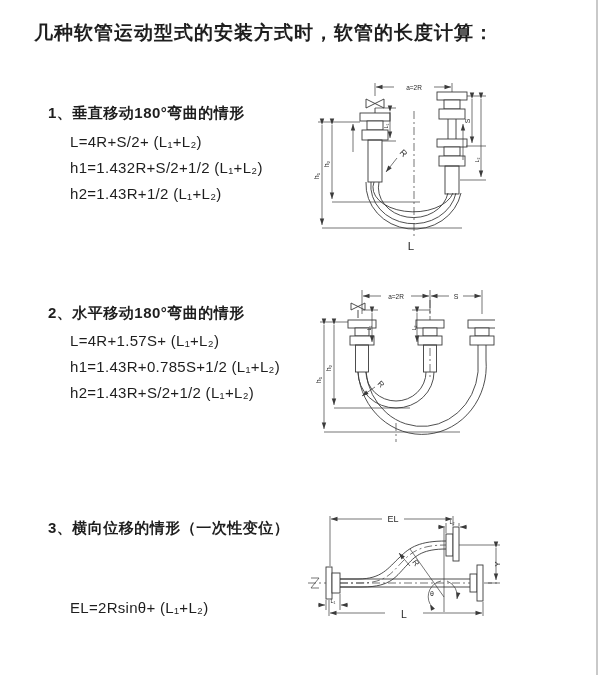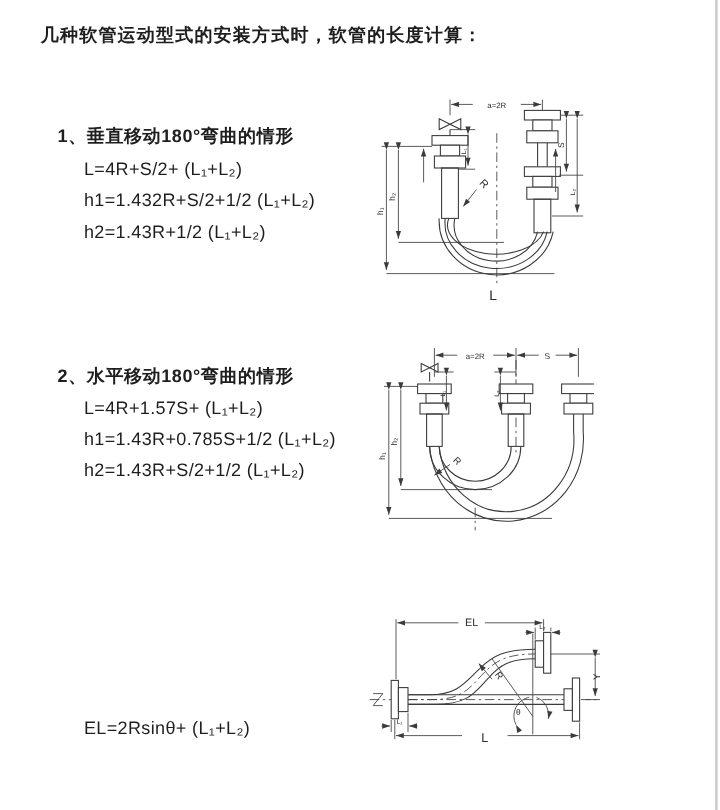--- a/index.html
+++ b/index.html
@@ -1,19 +1,19 @@
 <!DOCTYPE html>
 <html><head>
 <meta charset="utf-8">
 <style>
   html,body{margin:0;padding:0;}
   body{width:600px;height:675px;background:#ffffff;position:relative;overflow:hidden;
        font-family:"Liberation Sans","DejaVu Sans",sans-serif;color:#1e1e1e;}
   .page{position:absolute;inset:0;}
-  .title{position:absolute;left:34px;top:20px;font-size:15px;font-weight:bold;letter-spacing:1px;}
+  .title{position:absolute;left:34px;top:20px;font-size:19px;font-weight:bold;letter-spacing:1px;}
   .heading{position:absolute;left:48px;font-size:15px;font-weight:bold;letter-spacing:0.5px;}
   .formula{position:absolute;left:70px;font-size:15px;letter-spacing:0.3px;}
   .scan-edge{position:absolute;right:2px;top:0;width:2px;height:675px;background:#c9c9c9;}
   svg{position:absolute;}
   svg line,svg path,svg rect,svg polygon{stroke:#3b3b3b;stroke-width:.9;fill:none;}
   svg .cl{stroke-dasharray:8 3 2 3;stroke-width:.7;}
   svg .thin{stroke-width:.7;}
   svg text{stroke:none;fill:#2a2a2a;}
   svg .pipe{fill:#fff;}
   svg .mk{fill:#3b3b3b;stroke:none;}
@@ -30,20 +30,21 @@
   <div class="heading" style="top:104px">1、垂直移动180°弯曲的情形</div>
   <div class="formula" style="top:133px">L=4R+S/2+ (L₁+L₂)</div>
   <div class="formula" style="top:159px">h1=1.432R+S/2+1/2 (L₁+L₂)</div>
   <div class="formula" style="top:185px">h2=1.43R+1/2 (L₁+L₂)</div>
 
   <div class="heading" style="top:304px">2、水平移动180°弯曲的情形</div>
   <div class="formula" style="top:332px">L=4R+1.57S+ (L₁+L₂)</div>
   <div class="formula" style="top:358px">h1=1.43R+0.785S+1/2 (L₁+L₂)</div>
   <div class="formula" style="top:384px">h2=1.43R+S/2+1/2 (L₁+L₂)</div>
 
+  <div class="heading" style="top:519px">3、横向位移的情形（一次性变位）</div>
   <div class="formula" style="top:599px">EL=2Rsinθ+ (L₁+L₂)</div>
 
   <svg style="left:308px;top:70px" width="196" height="192" viewBox="308 70 196 192">
     <defs>
       <marker id="ah1" markerWidth="8" markerHeight="8" refX="7" refY="4" orient="auto" markerUnits="userSpaceOnUse">
         <path class="mk" d="M7,4 L0.5,1.8 L0.5,6.2 Z"></path>
       </marker>
       <pattern id="br1" width="3.2" height="3.2" patternUnits="userSpaceOnUse">
         <path class="bp" d="M0,3.2 L3.2,0 M0,0 L3.2,3.2"></path>
       </pattern>

